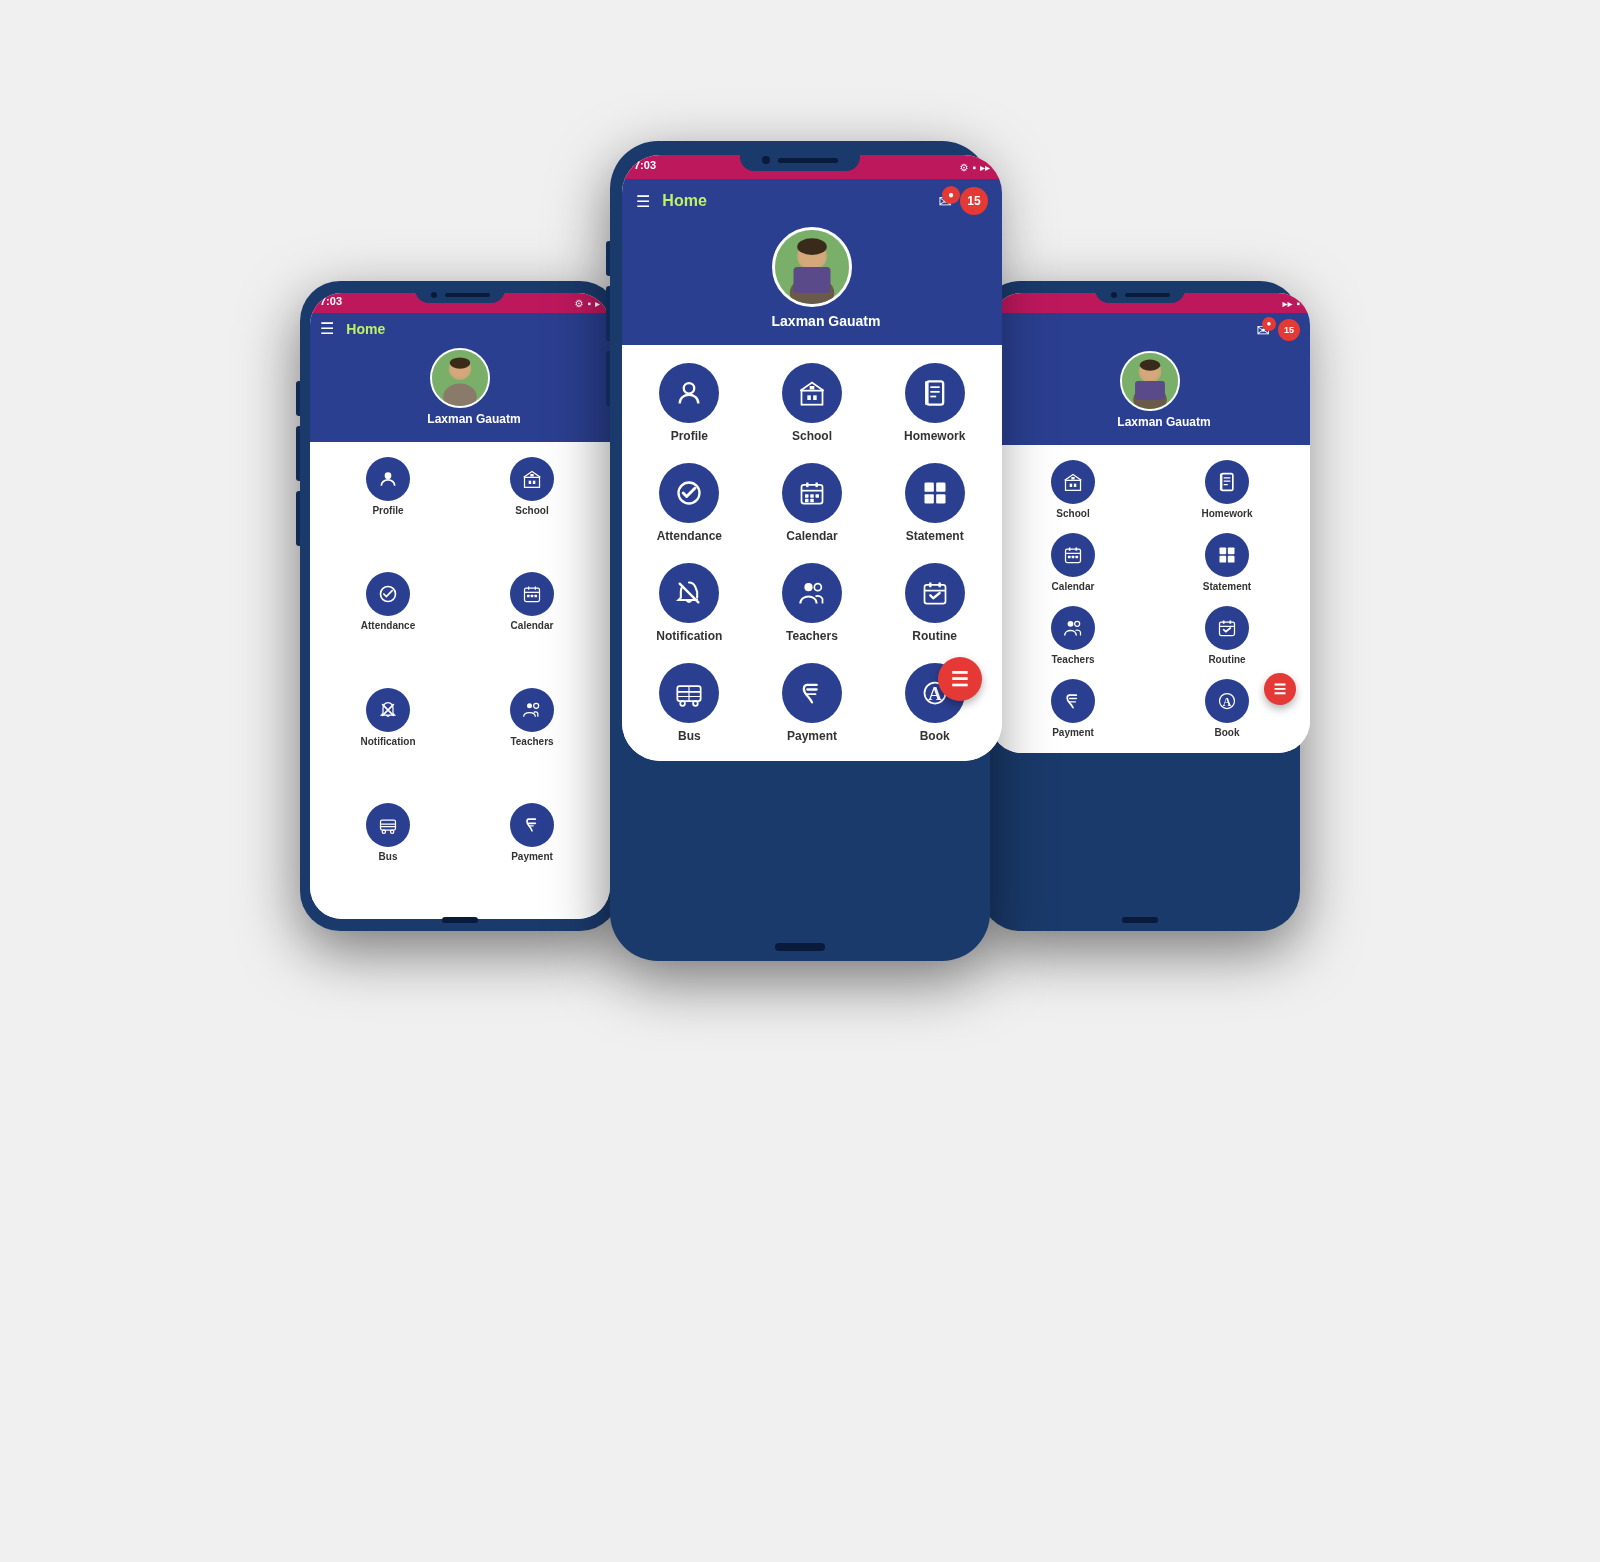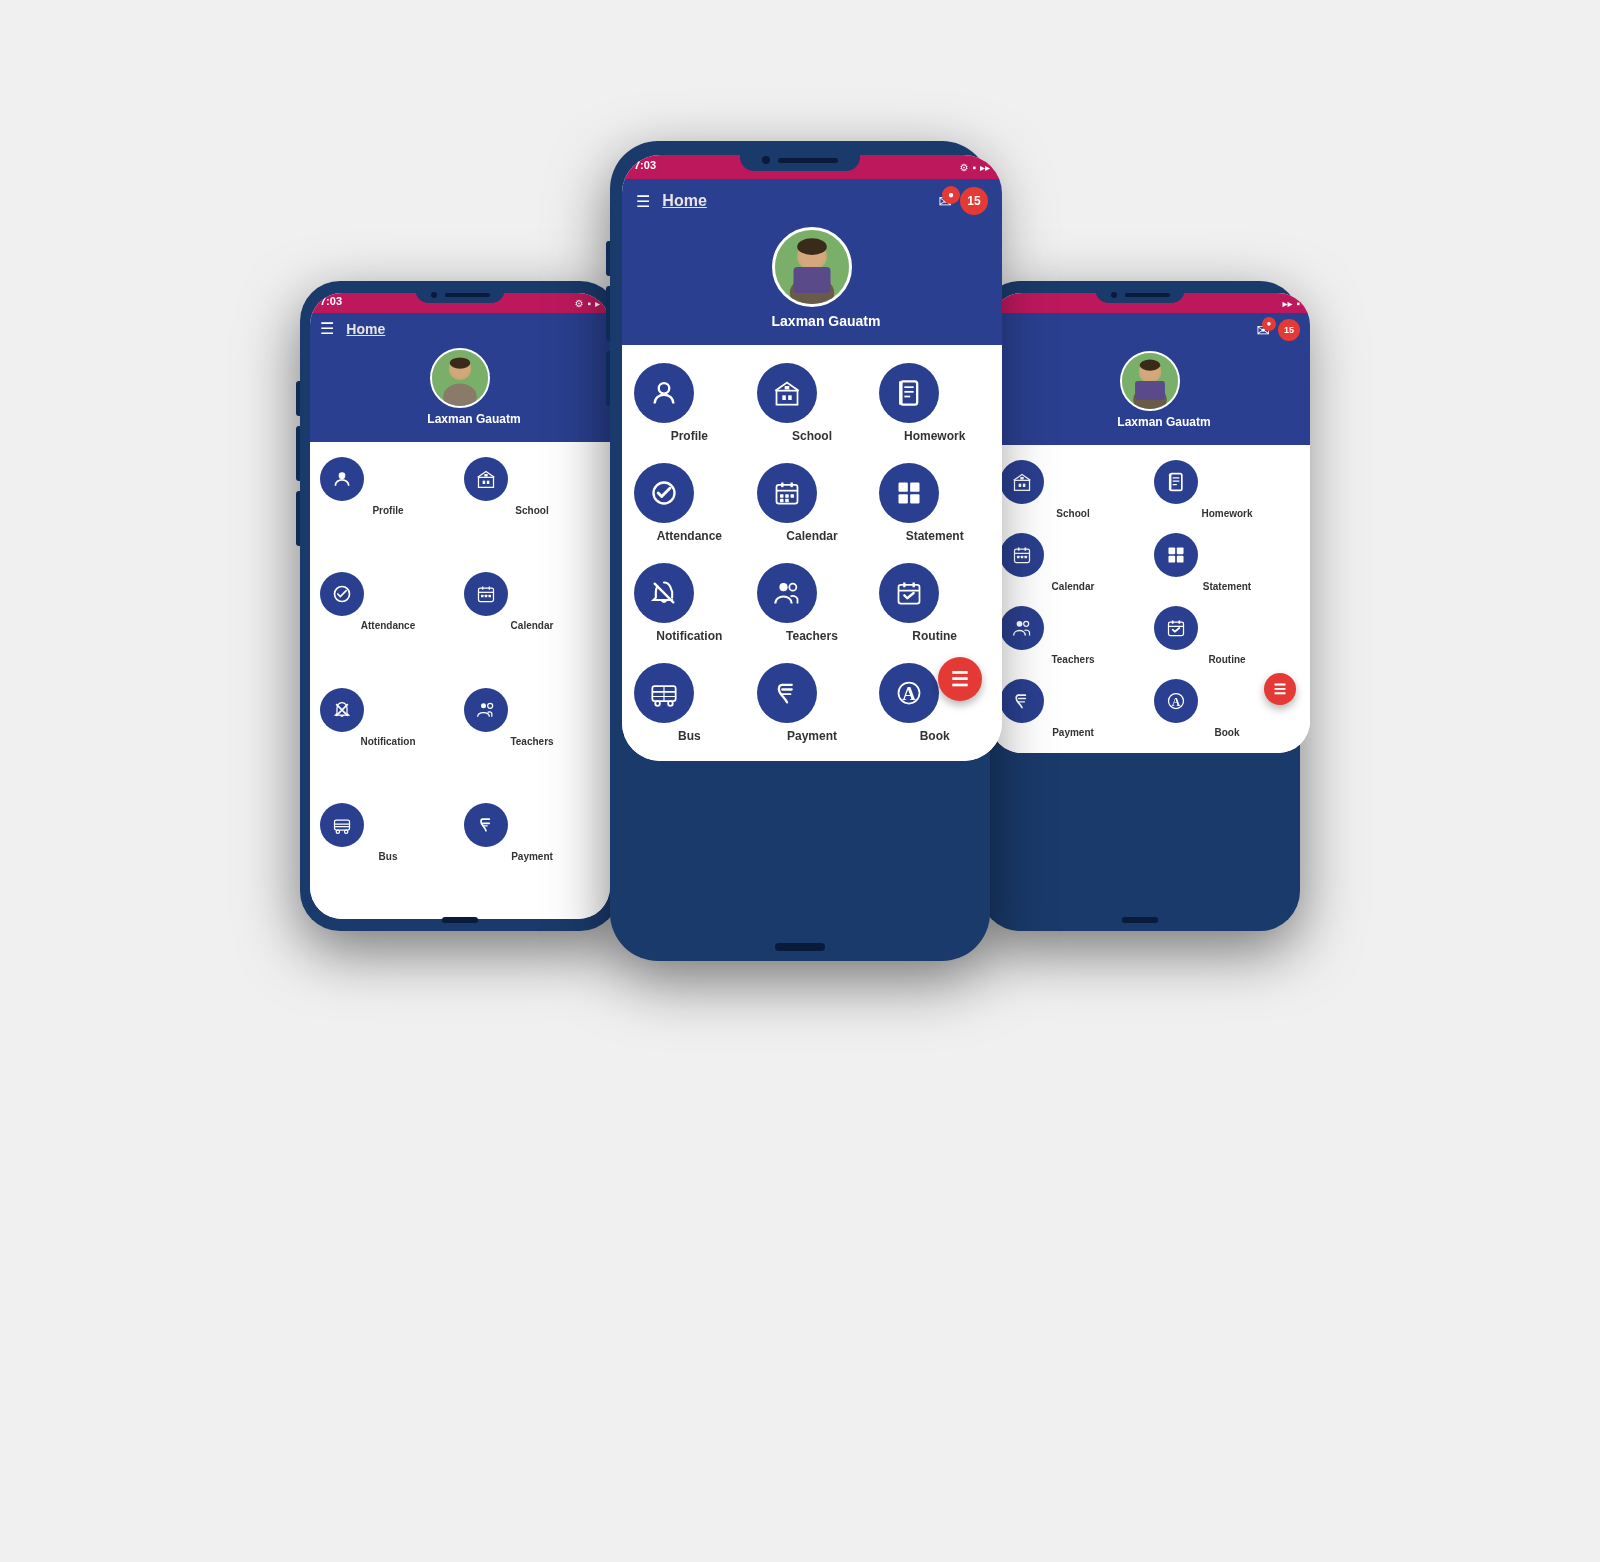--- a/index.html
+++ b/index.html
@@ -138,25 +138,24 @@
       padding: 6px 10px;
     }
 
     .hamburger {
       color: white;
       font-size: 16px;
       cursor: pointer;
     }
 
     .header-title {
-      color: #e5e5e5;
+      color: #bef264;
       font-size: 16px;
       font-weight: 600;
       flex: 1;
-      text-decoration: underline;
     }
 
     .header-title.small {
       font-size: 14px;
     }
 
     .header-icons {
       display: flex;
       align-items: center;
       gap: 8px;
@@ -250,20 +249,21 @@
       overflow-y: hidden;
     }
 
     .menu-grid.two-col {
       grid-template-columns: repeat(2, 1fr);
     }
 
     .menu-item {
       display: flex;
       flex-direction: column;
+      align-items: center;
       padding: 8px 4px;
       cursor: pointer;
     }
 
     .menu-item.small {
       padding: 5px 2px;
     }
 
     .menu-icon-circle {
       width: 60px;

